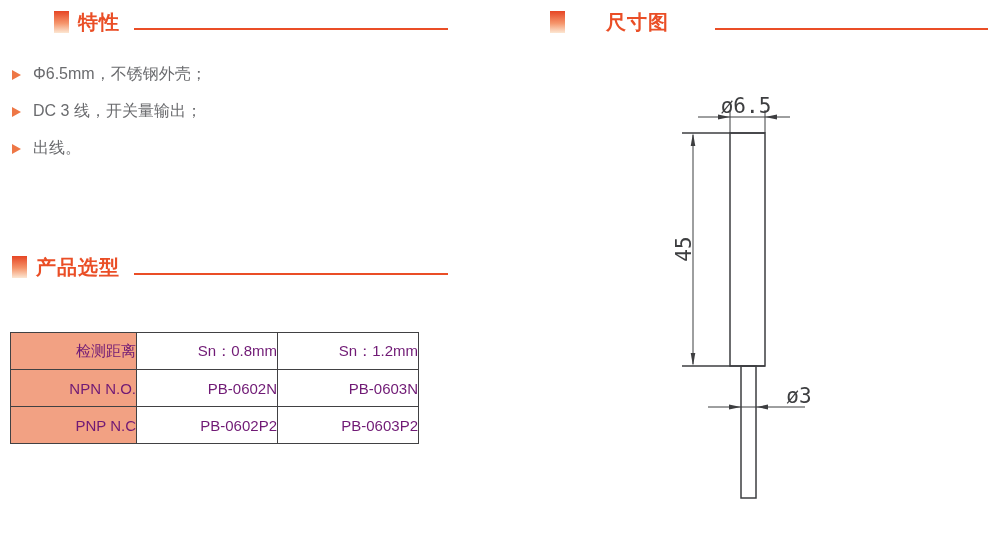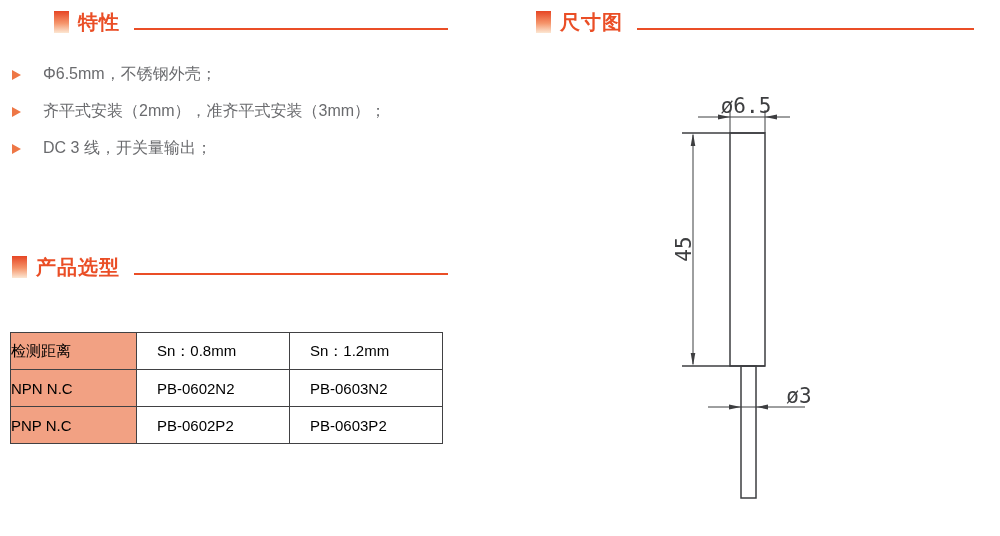--- a/index.html
+++ b/index.html
@@ -33,34 +33,33 @@
   }
   .hline {
     flex: 1 1 auto;
     height: 2px;
     background: #ea4e26;
     align-self: flex-end;
     margin: 0 0 3px 14px;
   }
   #hdr-features   { left: 12px; top: 11px;  width: 436px; padding-left: 42px; }
   #hdr-selection  { left: 12px; top: 256px; width: 436px; }
-  #hdr-dimensions { left: 536px; top: 11px; width: 438px; }
+  #hdr-dimensions { left: 550px; top: 11px; width: 438px; gap: 32px; }
 
   
   .feature-list {
     position: absolute;
     left: 12px; top: 56px;
     width: 470px;
     list-style: none;
   }
   .feature-list li {
     height: 37px;
     display: flex;
     align-items: center;
-    gap: 10px;
   }
   .tri {
     width: 0; height: 0;
     border-left: 9px solid #ee7746;
     border-top: 5px solid transparent;
     border-bottom: 5px solid transparent;
     margin-right: 12px;
     flex: 0 0 auto;
   }
   .feature-text {
@@ -71,30 +70,30 @@
 
   
   .sel-table {
     position: absolute;
     left: 10px; top: 332px;
     border-collapse: collapse;
   }
   .sel-table td {
     border: 1.5px solid #414143;
     height: 37px;
-    text-align: left;
+    text-align: right;
     vertical-align: middle;
     font-size: 15px;
-    color: #000000;
+    color: #701a75;
   }
   .sel-table td.label-cell {
     width: 126px;
     background: #f2a183;
   }
-  .sel-table td.val-cell { width: 153px; padding-left: 20px; }
+  .sel-table td.val-cell { width: 141px; padding-left: 20px; }
 
   
   .drawing {
     position: absolute;
     left: 640px; top: 85px;
     width: 360px; height: 430px;
   }
   .drawing .outline { fill: none; stroke: #3d3e40; stroke-width: 1.5; }
   .drawing .thin    { fill: none; stroke: #3d3e40; stroke-width: 1; }
   .drawing .arrow   { fill: #3d3e40; stroke: none; }
@@ -113,45 +112,45 @@
   <span class="hline"></span>
 </div>
 
 <ul class="feature-list">
   <li>
     <span class="tri"></span>
     <span class="feature-text">Φ6.5mm，不锈钢外壳；</span>
   </li>
   <li>
     <span class="tri"></span>
-    <span class="feature-text">齐平式安装（2mm），准齐平式安装（3mm）；</span>
+    <span class="feature-text">DC 3 线，开关量输出；</span>
   </li>
   <li>
     <span class="tri"></span>
-    <span class="feature-text">DC 3 线，开关量输出；</span>
+    <span class="feature-text">出线。</span>
   </li>
 </ul>
 
 <div class="sec-header" id="hdr-selection">
   <span class="grad-sq"></span>
   <span class="sec-title">产品选型</span>
   <span class="hline"></span>
 </div>
 
 <table class="sel-table">
   <tbody>
     <tr>
       <td class="label-cell">检测距离</td>
       <td class="val-cell">Sn：0.8mm</td>
       <td class="val-cell">Sn：1.2mm</td>
     </tr>
     <tr>
-      <td class="label-cell">NPN N.C</td>
-      <td class="val-cell">PB-0602N2</td>
-      <td class="val-cell">PB-0603N2</td>
+      <td class="label-cell">NPN N.O.</td>
+      <td class="val-cell">PB-0602N</td>
+      <td class="val-cell">PB-0603N</td>
     </tr>
     <tr>
       <td class="label-cell">PNP N.C</td>
       <td class="val-cell">PB-0602P2</td>
       <td class="val-cell">PB-0603P2</td>
     </tr>
   </tbody>
 </table>
 
 <div class="sec-header" id="hdr-dimensions">

